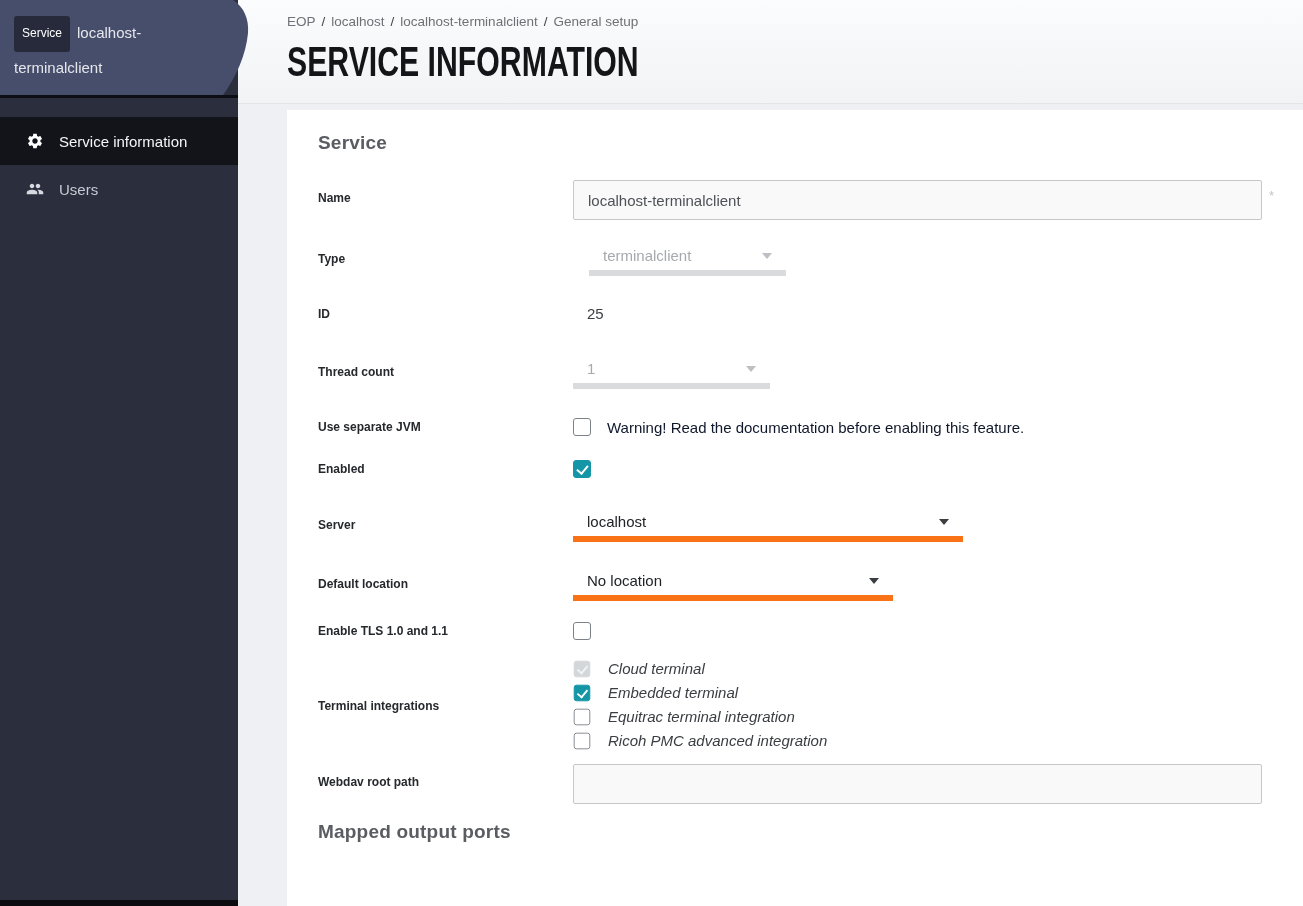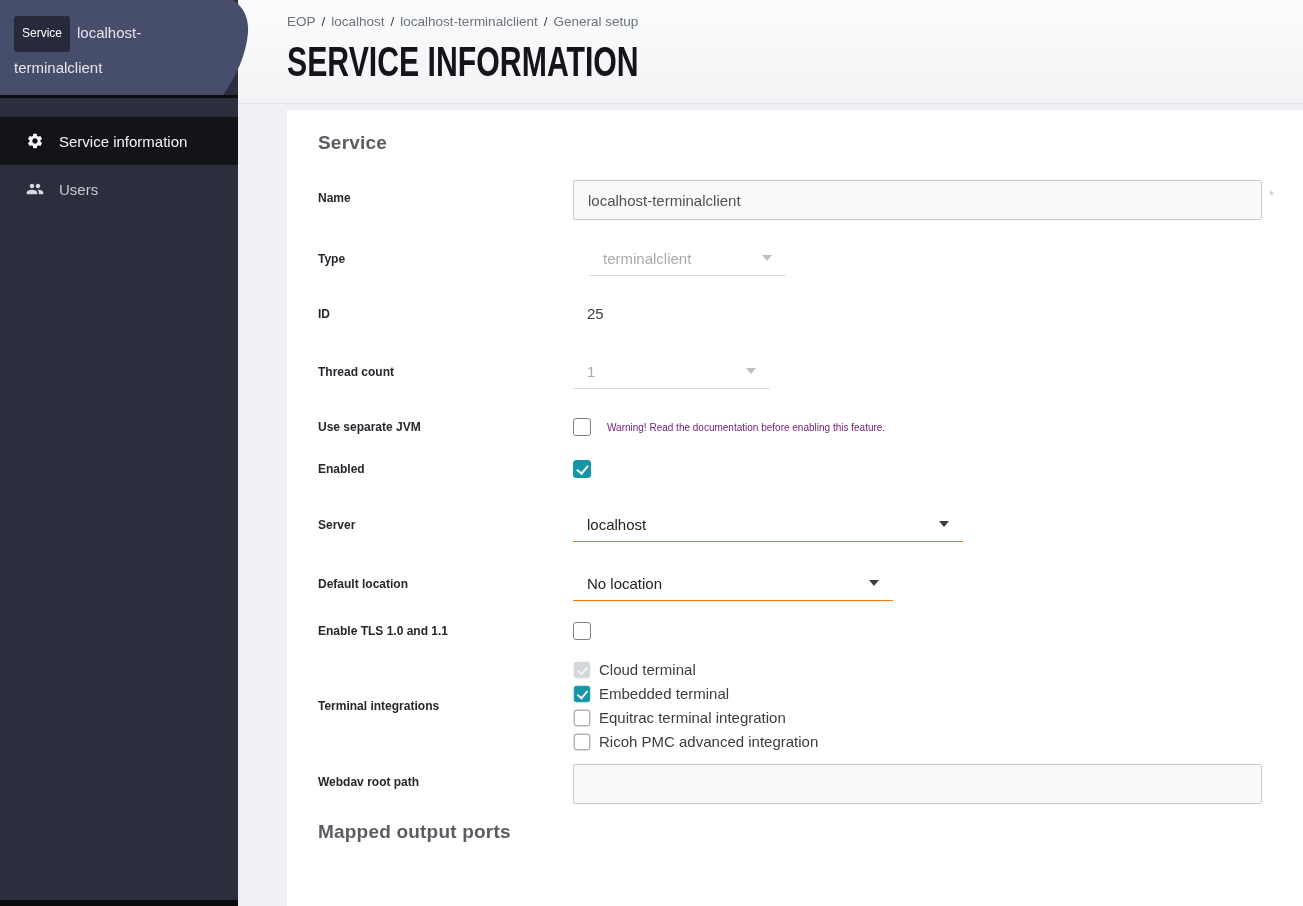--- a/index.html
+++ b/index.html
@@ -58,21 +58,21 @@
   .tinput-wrap { display:flex; align-items:flex-start; }
   .tinput {
     width:689px; height:40px; background:#f9f9fa; border:1px solid #c5c8cb; border-radius:2px;
     padding:0 14px; font-size:15px; color:#4e5156; font-family:inherit; outline:none;
   }
   .req-star { color:#c2c5c8; font-size:13px; margin-left:7px; margin-top:8px; }
 
   
   .uselect {
     display:flex; align-items:center; justify-content:space-between; cursor:pointer;
-    border-bottom:1px solid #f97316; padding:7px 14px 8px; height:34px;
+    border-bottom:6px solid #f97316; padding:7px 14px 8px; height:34px;
   }
   .uselect .sel-value { font-size:15px; color:#212327; }
   .caret { width:0; height:0; border-left:5px solid transparent; border-right:5px solid transparent; border-top:6px solid #3a3d41; }
   .uselect.disabled { border-bottom-color:#d9dbdd; cursor:default; }
   .uselect.disabled .sel-value { color:#a6a9ad; }
   .uselect.disabled .caret { border-top-color:#bcbfc3; }
   .w-narrow { width:197px; }
   .w-server { width:390px; }
   .w-loc { width:320px; }
 
@@ -85,26 +85,26 @@
   }
   .cb.checked { background:#1596a6; border-color:#1596a6; }
   .cb.checked::after {
     content:""; position:absolute; left:5px; top:1.5px; width:5px; height:9px;
     border:solid #ffffff; border-width:0 2px 2px 0; transform:rotate(40deg);
   }
   .cb.checked.disabled { background:#d4d7da; border-color:#d4d7da; cursor:default; }
   .cb.checked.disabled::after { border-color:#f2f3f4; }
 
   .cb-row { display:flex; align-items:center; gap:16px; }
-  .cb-note { font-size:10px; color:#701a75; }
+  .cb-note { font-size:15px; color:#0f172a; }
 
   .warn-para { font-size:15px; line-height:25px; color:#3a3d41; max-width:952px; }
 
   .ti-options { display:flex; flex-direction:column; gap:5px; }
-  .ti-option { display:flex; align-items:center; gap:8px; height:19px; }
+  .ti-option { display:flex; align-items:flex-start; gap:17px; height:19px;font-style:italic; }
   .ti-option .cb { transform:scale(.92); }
   .ti-option .opt-label { font-size:15px; color:#3a3d41; cursor:pointer; }
 
   
   .mb-name { margin-bottom:22px; }
   .mb-type { margin-bottom:29px;gap:16px; }
   .mb-id { margin-bottom:33px;align-items:center; }
   .mb-thread { margin-bottom:29px; }
   .mb-jvm { margin-bottom:24px; }
   .mb-enabled { margin-bottom:30px; }

